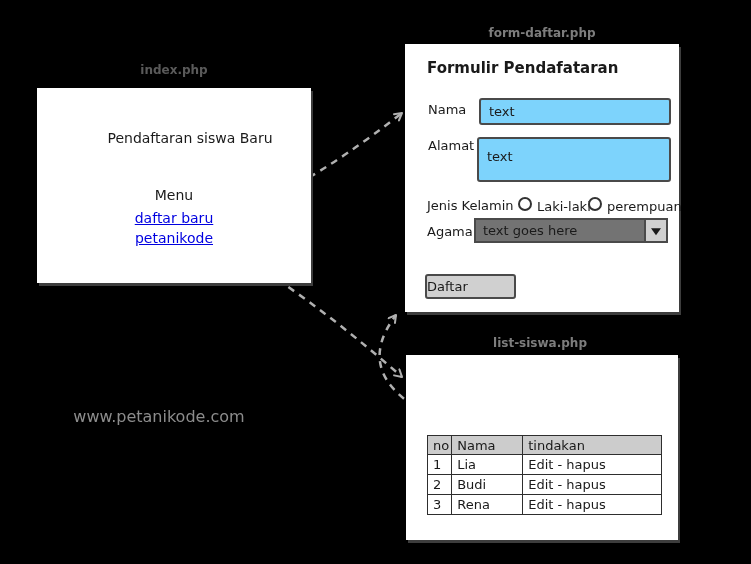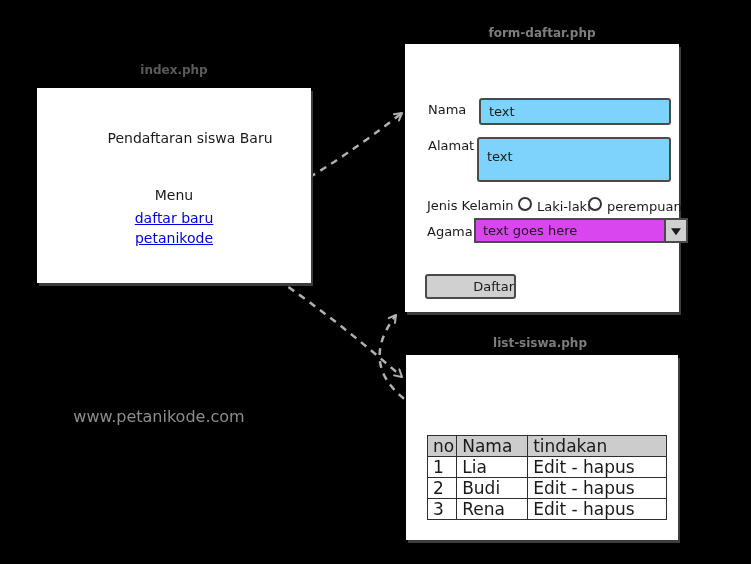--- a/index.html
+++ b/index.html
@@ -67,23 +67,23 @@
   .radio {
     position: absolute;
     width: 14px; height: 14px;
     border: 2px solid #333;
     border-radius: 50%;
     background: #fff;
     cursor: pointer;
   }
   .dropdown {
     position: absolute;
-    left: 69px; top: 174px; width: 214px; height: 25px;
+    left: 69px; top: 174px; width: 194px; height: 25px;
     border: 2px solid var(--c-control_border, #4a4a4a);
-    background: #d946ef;
+    background: #737373;
     cursor: pointer;
   }
   .dropdown-value { position: absolute; left: 7px; top: 3px; font-size: 13px; white-space: nowrap; }
   .dropdown-caret {
     position: absolute; right: 0; top: 0; bottom: 0; width: 22px;
     background: var(--c-button_fill, #d0d0d0);
     border-left: 2px solid var(--c-control_border, #4a4a4a);
   }
   .caret-tri {
     position: absolute; left: 50%; top: 50%;
@@ -93,33 +93,33 @@
     border-right: 5px solid transparent;
     border-top: 7px solid #1a1a1a;
   }
   .wire-button {
     position: absolute;
     left: 20px; top: 230px; width: 91px; height: 25px;
     background: var(--c-button_fill, #d0d0d0);
     border: 2px solid var(--c-control_border, #4a4a4a);
     border-radius: 3px;
     font-size: 13px;
-    text-align: right;
+    text-align: left;
     line-height: 21px;
     cursor: pointer;
   }
   
   #panel-list { left: 406px; top: 355px; width: 272px; height: 185px; }
   .list-heading { left: 22px; top: 24px; font-size: 15px; font-weight: 700; white-space: nowrap; }
   .list-add-link { left: 23px; top: 51px; font-size: 15px; margin-top: 40px; }
   table.siswa {
     position: absolute;
     left: 21px; top: 80px;
     border-collapse: collapse;
-    font-size: 17px;
+    font-size: 13px;
     padding-left: 25px;
   }
   table.siswa th, table.siswa td {
     border: 1.5px solid #2e2e2e;
     font-weight: 400;
     text-align: left;
     padding: 0 2px 0 5px;
     white-space: nowrap;
   }
   table.siswa th { background: var(--c-table_header_fill, #ccc); height: 19px; }
@@ -158,20 +158,21 @@
   <div class="abs centered idx-menu">Menu</div>
   <div class="abs centered idx-link1">
     <span class="link">daftar baru</span>
   </div>
   <div class="abs centered idx-link2">
     <span class="link">petanikode</span>
   </div>
 </div>
 
 <div class="panel" id="panel-form">
+  <div class="abs form-heading">Formulir Pendafataran</div>
 
   <div class="abs fld-label" style="left:23px; top:58px;">Nama</div>
   <input class="wire-input" id="nama-input" type="text" value="text" style="">
 
   <div class="abs fld-label" style="left:23px; top:94px;">Alamat</div>
   <textarea class="wire-input" id="alamat-textarea" style="">text</textarea>
 
   <div class="abs fld-label" style="left:22px; top:154px;">Jenis Kelamin</div>
   <div class="radio" style="left:113px; top:153px;"></div>
   <div class="abs fld-label" style="left:132px; top:155px;">Laki-laki</div>

